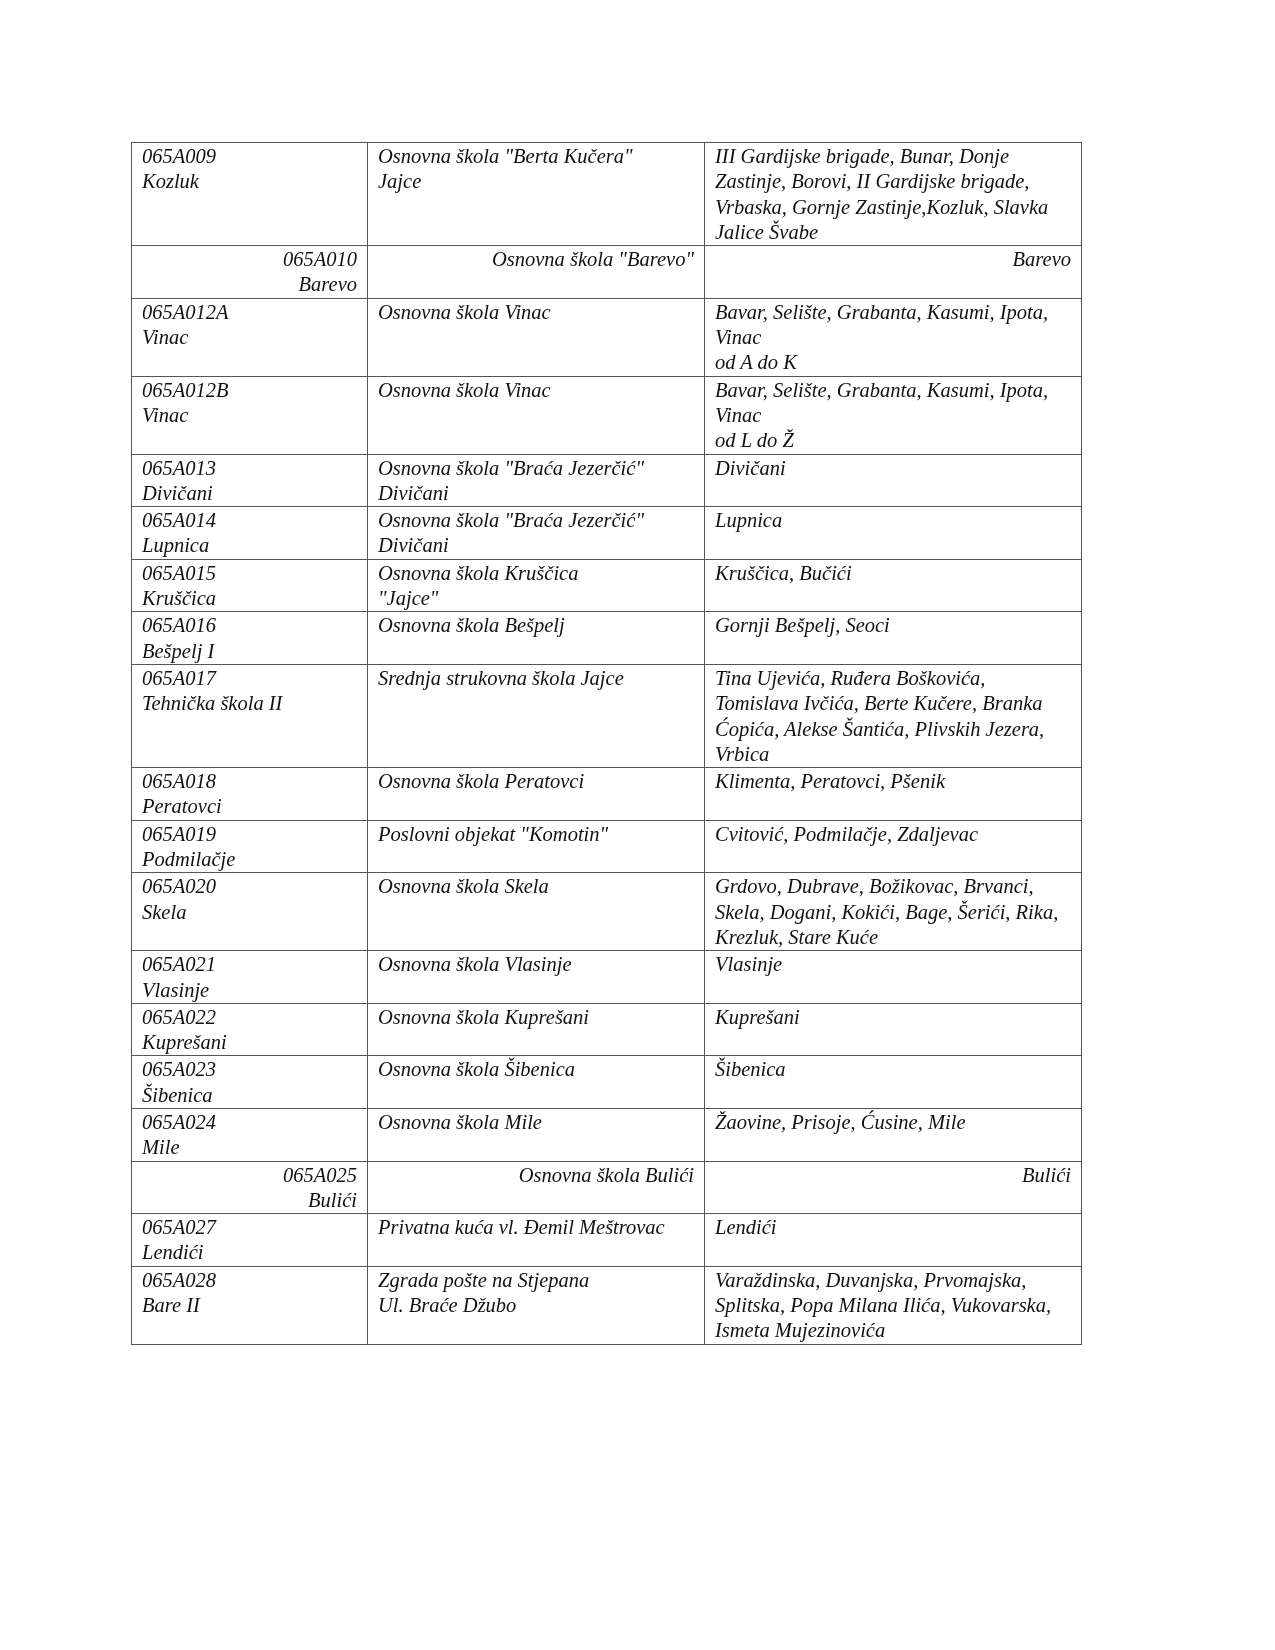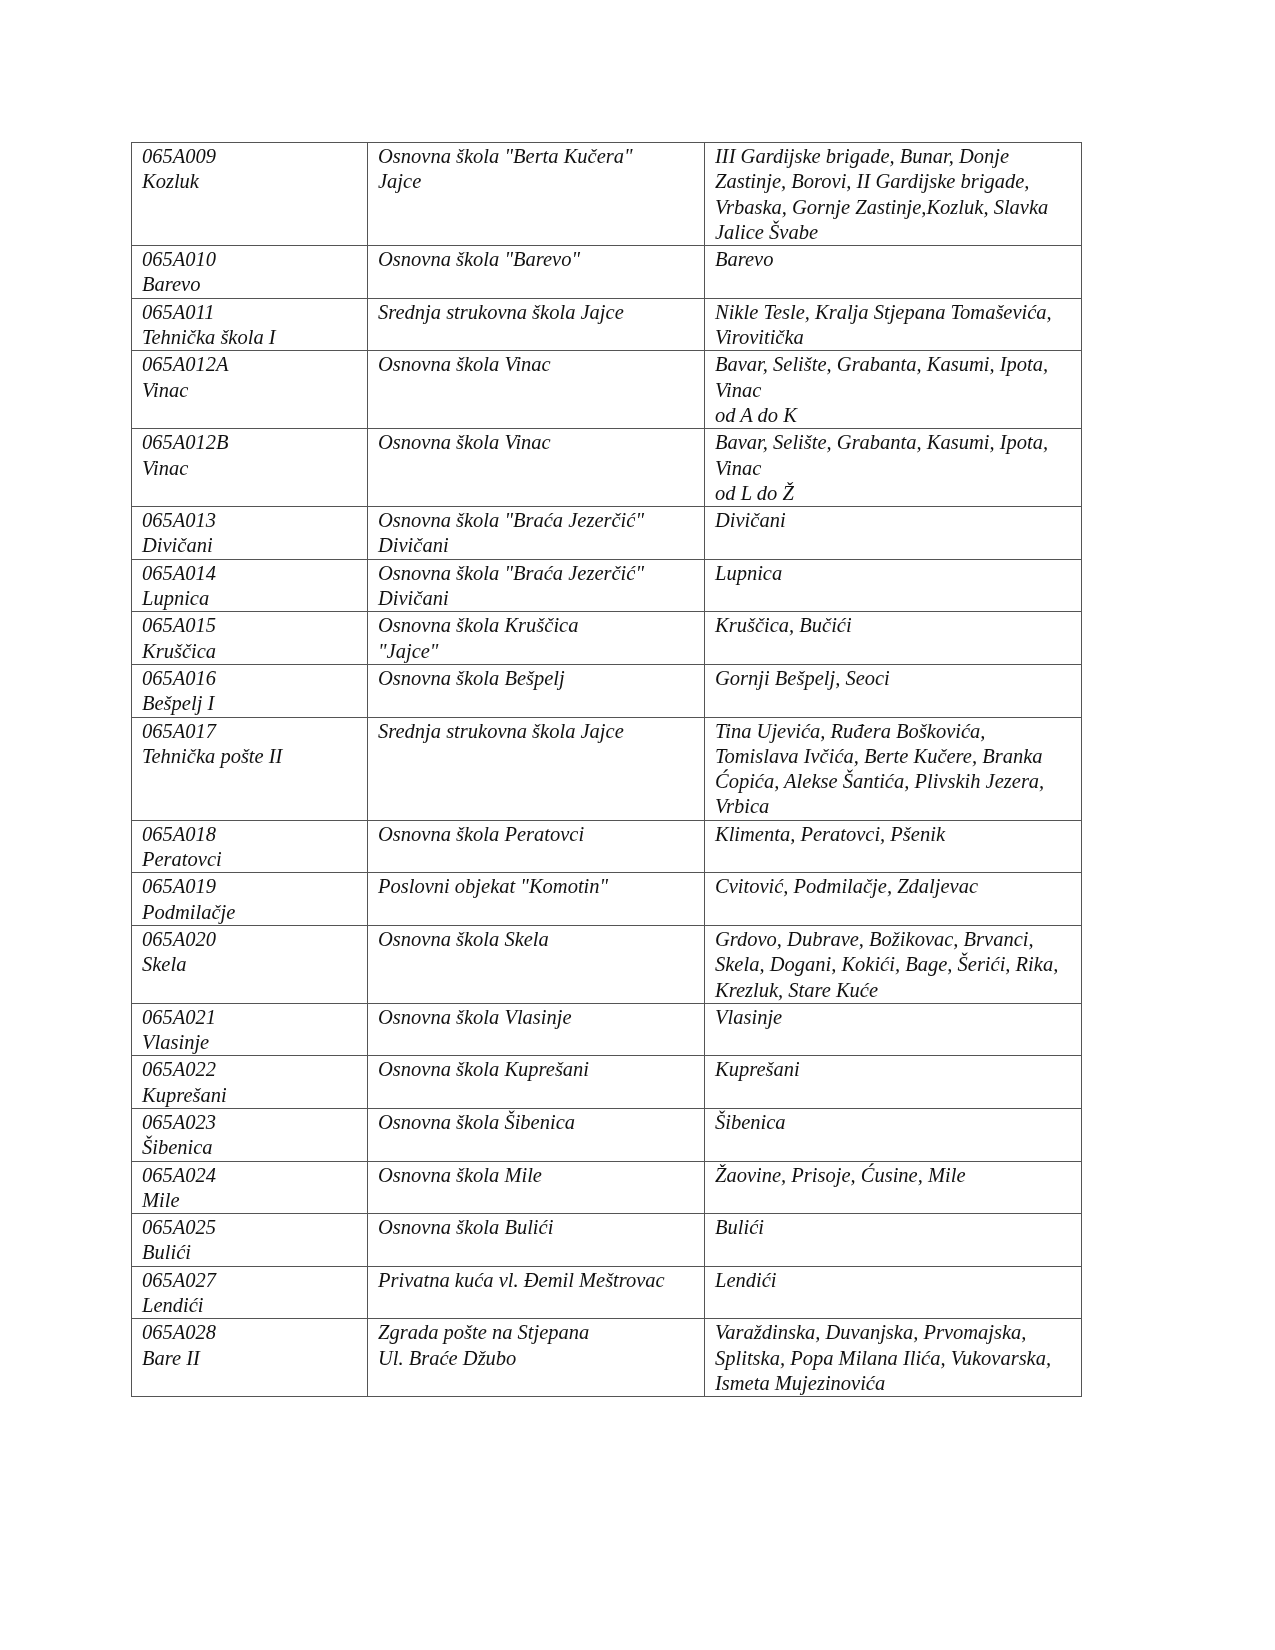--- a/index.html
+++ b/index.html
@@ -38,29 +38,24 @@
         <col class="c2">
         <col class="c3">
       </colgroup>
     <tbody id="tbody">
         <tr style="height: 101px;">
           <td><div>065A009</div><div>Kozluk</div></td>
           <td>Osnovna škola "Berta Kučera"
 Jajce</td>
           <td>III Gardijske brigade, Bunar, Donje Zastinje, Borovi, II Gardijske brigade, Vrbaska, Gornje Zastinje,Kozluk, Slavka Jalice Švabe</td>
         </tr>
-        <tr style="height: 51px;">
+        <tr style="height: 51px; text-align: right;">
           <td><div>065A010</div><div>Barevo</div></td>
           <td>Osnovna škola "Barevo"</td>
           <td>Barevo</td>
-        </tr>
-        <tr style="height: 51px;">
-          <td><div>065A011</div><div>Tehnička škola I</div></td>
-          <td>Srednja strukovna škola Jajce</td>
-          <td>Nikle Tesle, Kralja Stjepana Tomaševića, Virovitička</td>
         </tr>
         <tr style="height: 76px;">
           <td><div>065A012A</div><div>Vinac</div></td>
           <td>Osnovna škola Vinac</td>
           <td>Bavar, Selište, Grabanta, Kasumi, Ipota, Vinac
 od A do K</td>
         </tr>
         <tr style="height: 76px; margin-top: 17px;">
           <td><div>065A012B</div><div>Vinac</div></td>
           <td>Osnovna škola Vinac</td>
@@ -84,21 +79,21 @@
           <td>Osnovna škola Kruščica
 "Jajce"</td>
           <td>Kruščica, Bučići</td>
         </tr>
         <tr style="height: 51px;">
           <td><div>065A016</div><div>Bešpelj I</div></td>
           <td>Osnovna škola Bešpelj</td>
           <td>Gornji Bešpelj, Seoci</td>
         </tr>
         <tr style="height: 101px;">
-          <td><div>065A017</div><div>Tehnička pošte II</div></td>
+          <td><div>065A017</div><div>Tehnička škola II</div></td>
           <td>Srednja strukovna škola Jajce</td>
           <td>Tina Ujevića, Ruđera Boškovića, Tomislava Ivčića, Berte Kučere, Branka Ćopića, Alekse Šantića, Plivskih Jezera, Vrbica</td>
         </tr>
         <tr style="height: 51px;">
           <td><div>065A018</div><div>Peratovci</div></td>
           <td>Osnovna škola Peratovci</td>
           <td>Klimenta, Peratovci, Pšenik</td>
         </tr>
         <tr style="height: 51px;">
           <td><div>065A019</div><div>Podmilačje</div></td>
@@ -123,21 +118,21 @@
         <tr style="height: 51px;">
           <td><div>065A023</div><div>Šibenica</div></td>
           <td>Osnovna škola Šibenica</td>
           <td>Šibenica</td>
         </tr>
         <tr style="height: 51px;">
           <td><div>065A024</div><div>Mile</div></td>
           <td>Osnovna škola Mile</td>
           <td>Žaovine, Prisoje, Ćusine, Mile</td>
         </tr>
-        <tr style="height: 51px;">
+        <tr style="height: 51px; text-align: right;">
           <td><div>065A025</div><div>Bulići</div></td>
           <td>Osnovna škola Bulići</td>
           <td>Bulići</td>
         </tr>
         <tr style="height: 51px;">
           <td><div>065A027</div><div>Lendići</div></td>
           <td>Privatna kuća vl. Đemil Meštrovac</td>
           <td>Lendići</td>
         </tr>
         <tr style="height: 76px;">

